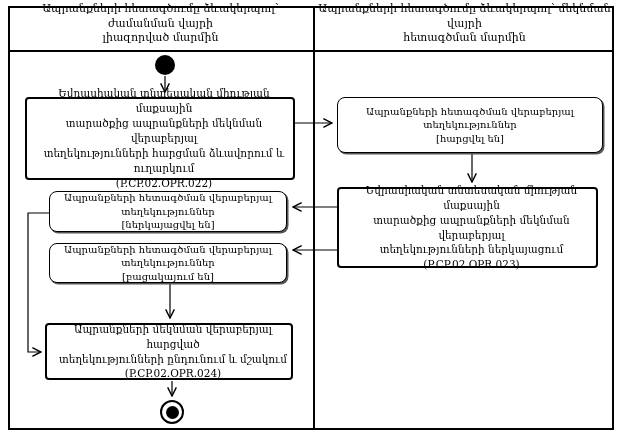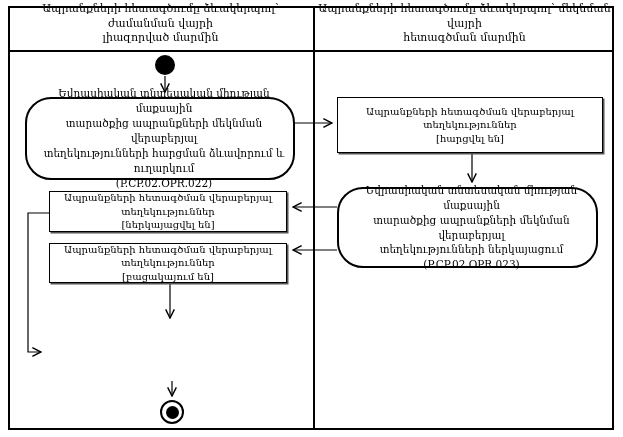--- a/index.html
+++ b/index.html
@@ -13,22 +13,22 @@
     border-left:2px solid #000;}
   .header-underline{position:absolute;left:8px;top:50px;width:606px;height:0;
     border-top:2px solid #000;}
   .lane-header{position:absolute;top:6px;height:36px;display:flex;
     align-items:center;justify-content:center;text-align:center;
     font-size:11px;line-height:1.35;white-space:pre-line;}
   .lane-header.left{left:10px;width:301px;}
   .lane-header.right{left:315px;width:299px;}
   .box{position:absolute;display:flex;align-items:center;justify-content:center;
     text-align:center;white-space:pre-line;background:#fff;box-sizing:border-box;
-    font-size:10.5px;line-height:1.42;padding:1px 4px;}
-  .box.rounded{border:2px solid #000;border-radius:26px;padding-left:12px;}
+    font-size:10.5px;line-height:1.42;padding:1px 4px;border-radius:8px;}
+  .box.rounded{border:2px solid #000;border-radius:4px;padding-left:12px;}
   .box.rect{border:1.5px solid #000;box-shadow:1.5px 1.5px 0 #555;
     font-size:10px;line-height:1.34;}
   .node-start{position:absolute;left:155px;top:55px;width:20px;height:20px;
     background:#000;border-radius:50%;}
   .node-final{position:absolute;left:160px;top:400px;width:24px;height:24px;
     border:2px solid #000;border-radius:50%;box-sizing:border-box;
     display:flex;align-items:center;justify-content:center;}
   .node-final-inner{width:13px;height:13px;background:#000;border-radius:50%;}
   svg.connectors{position:absolute;left:0;top:0;width:623px;height:437px;
     pointer-events:none;}
@@ -81,18 +81,21 @@
 (P.CP.02.OPR.023)</div>
 
   <div class="box rect" style="left:49px;top:191px;width:238px;height:41px;">Ապրանքների հետագծման վերաբերյալ
 տեղեկություններ
 [ներկայացվել են]</div>
 
   <div class="box rect" style="left:49px;top:243px;width:238px;height:40px;">Ապրանքների հետագծման վերաբերյալ
 տեղեկություններ
 [բացակայում են]</div>
 
+  <div class="box rounded" style="left:45px;top:323px;width:248px;height:57px;">Ապրանքների մեկնման վերաբերյալ հարցված
+տեղեկությունների ընդունում և մշակում
+(P.CP.02.OPR.024)</div>
 
   <div class="node-final">
     <div class="node-final-inner"></div>
   </div>
 
 </div>
 
 </body></html>

